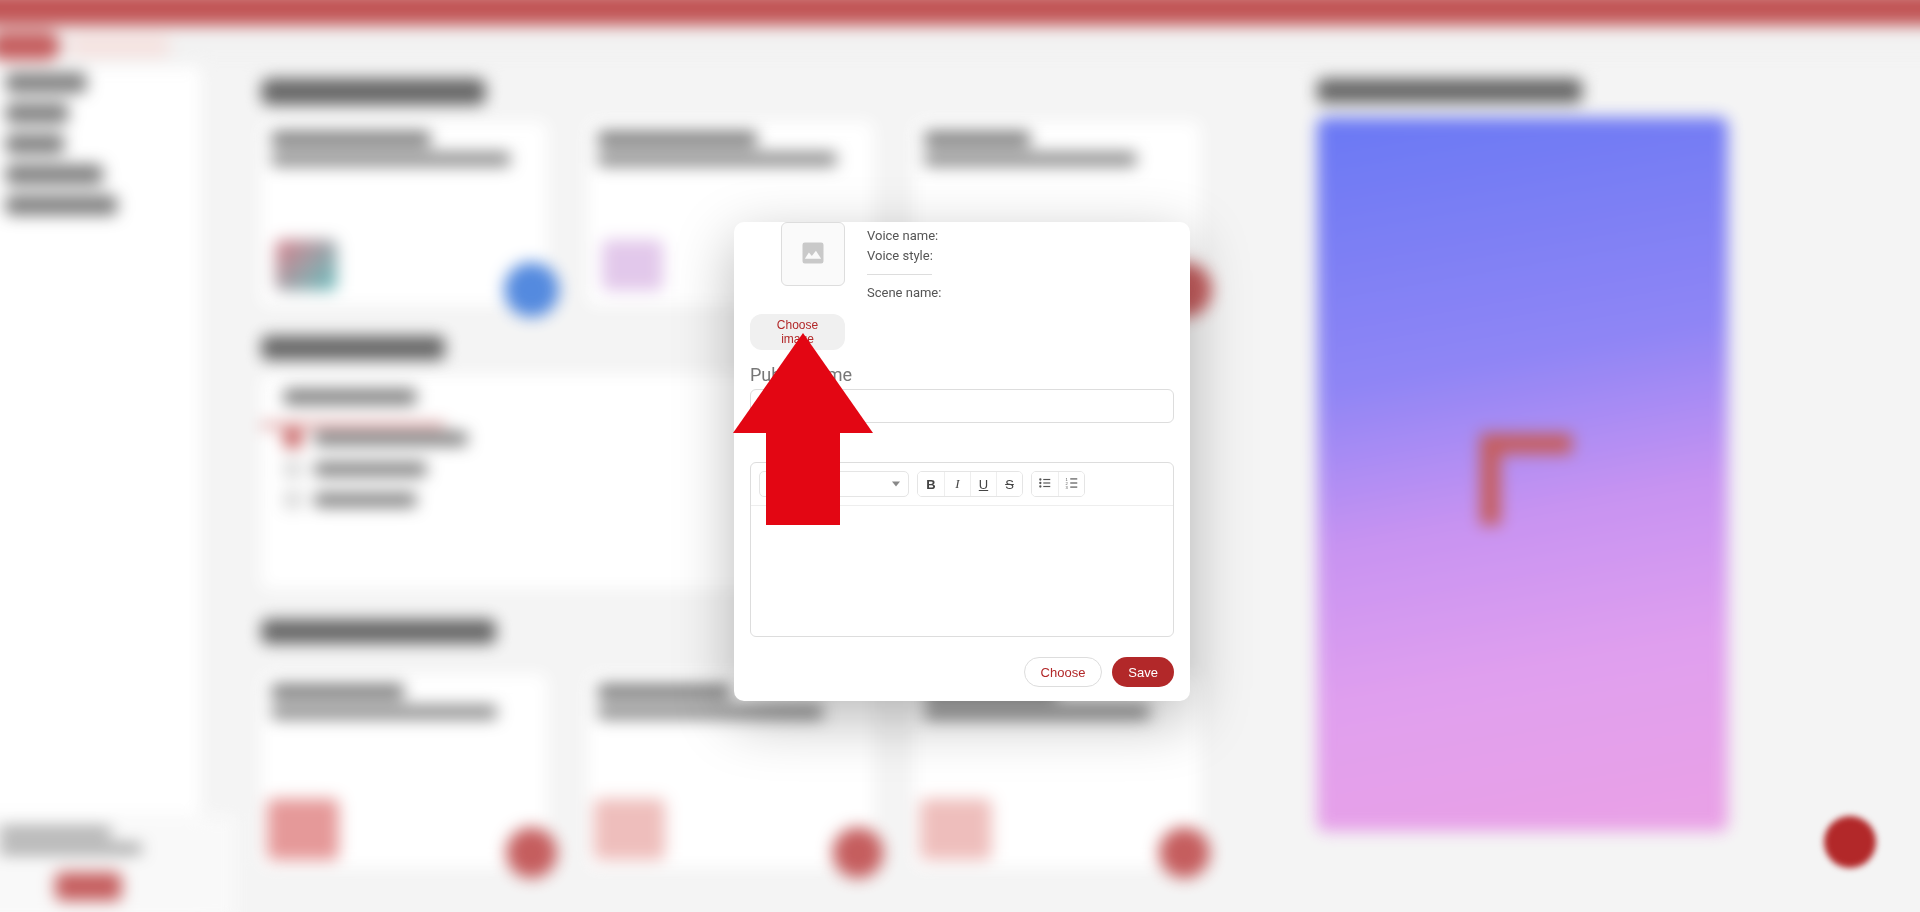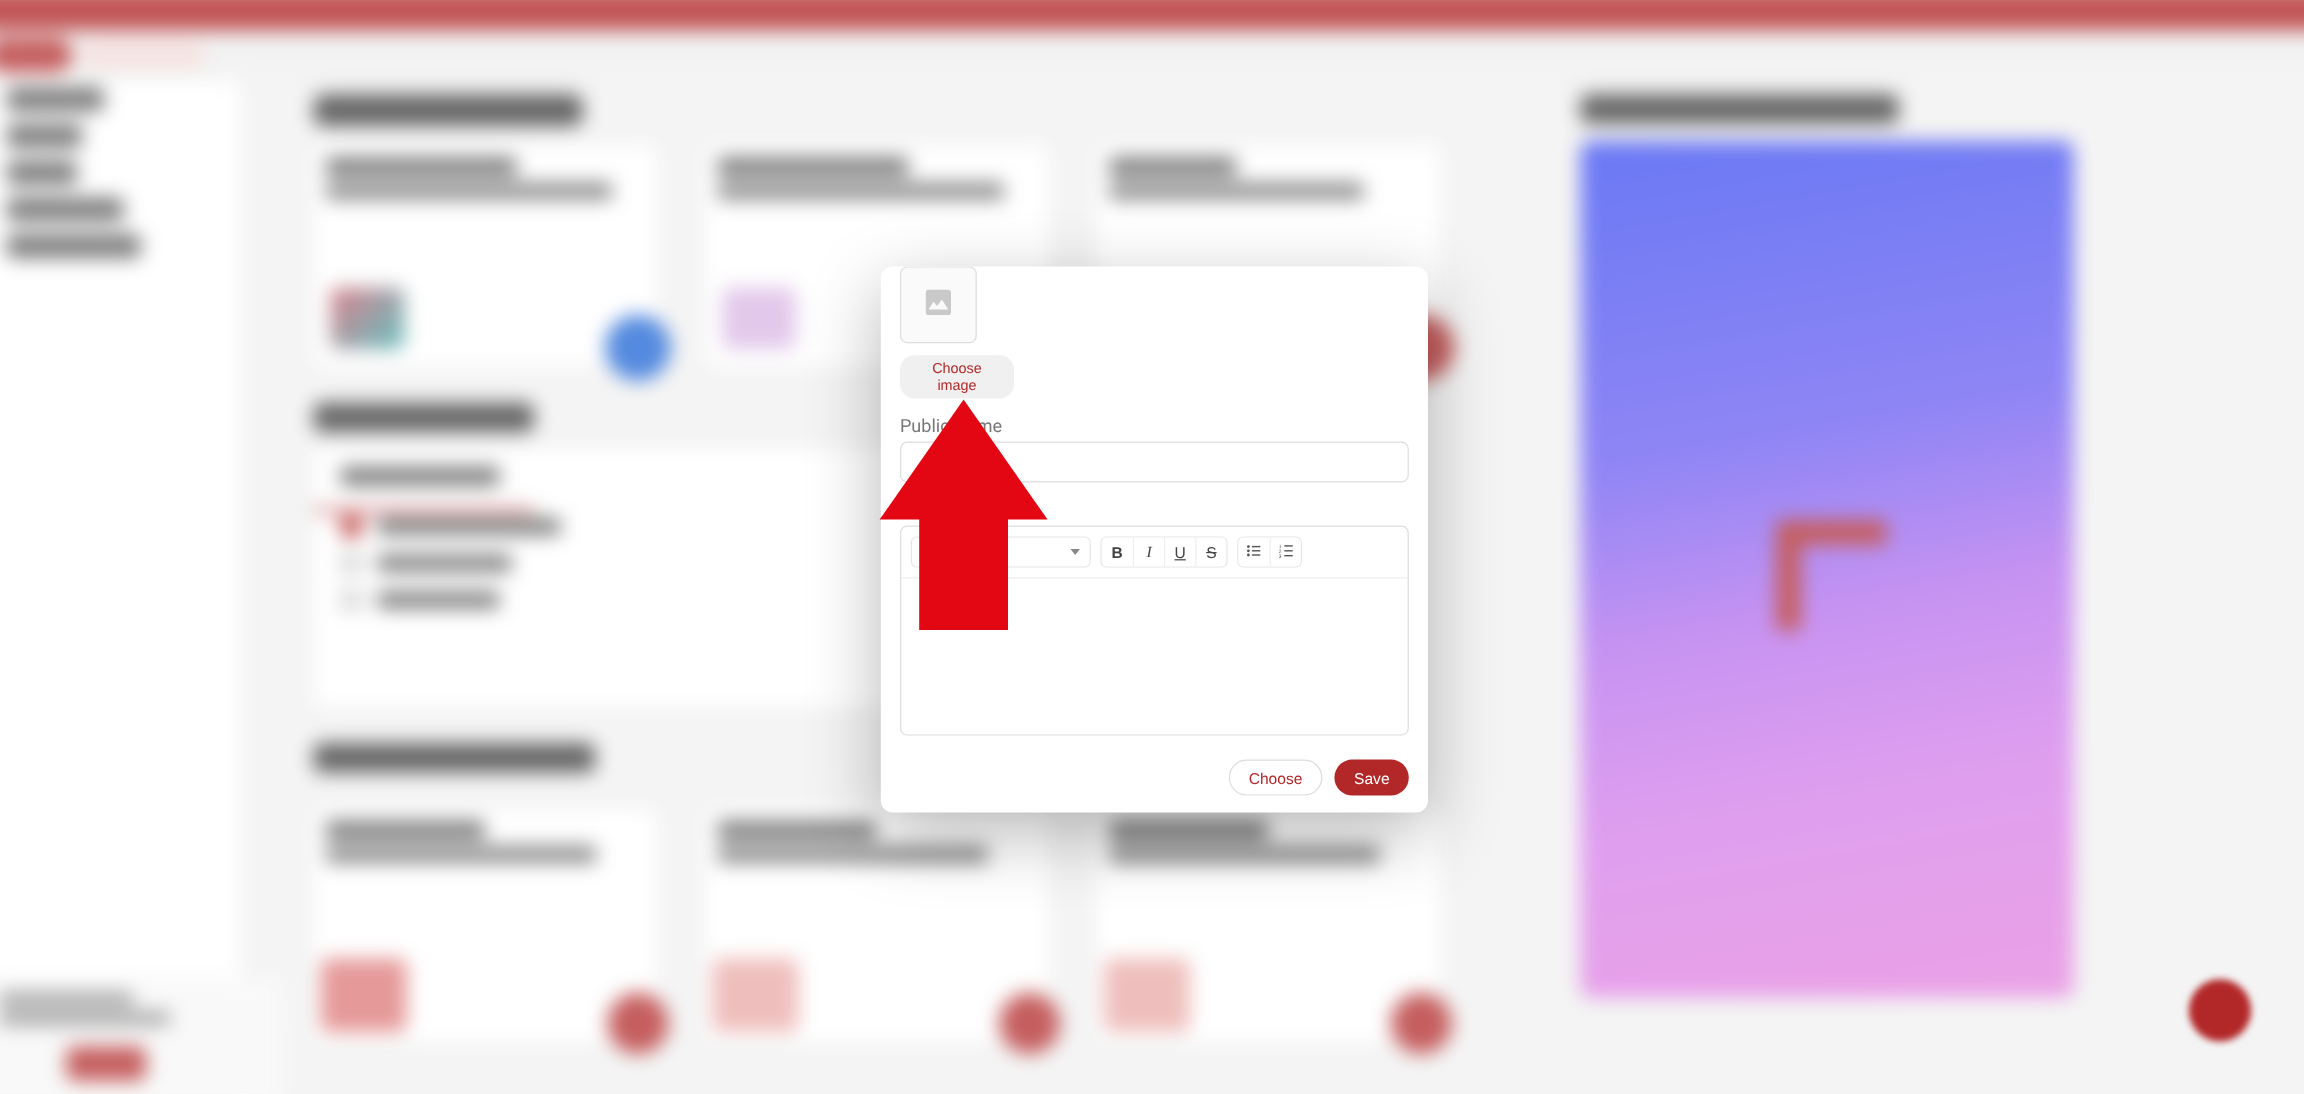--- a/index.html
+++ b/index.html
@@ -162,36 +162,36 @@
   }
   .modal-close{
     margin-left:auto;
     width:20px; height:20px;
     display:flex; align-items:center; justify-content:center;
     cursor:pointer; font-size:16px; color:#555;
   }
   .modal-body{ padding:0 16px 10px 16px; }
 
   .top-row{ display:flex; gap:22px; }
-  .img-col{ display:flex; flex-direction:column; align-items:flex-start; width:95px; }
+  .img-col{ display:flex; flex-direction:column; align-items:flex-end; width:95px;gap:18px; }
   .img-placeholder{
     width:62px; height:62px; border:1px solid #ddd; border-radius:6px;
     display:flex; align-items:center; justify-content:center; color:#bbb;
     background:#fafafa;
   }
   .img-placeholder svg{ width:28px; height:28px; fill:#c9c9c9; }
   .choose-image{
     margin-top:10px; background:#f0f0f0; color:#b22829;
     border:none; padding:4px 12px; border-radius:12px;
     font-size:12px; cursor:pointer; font-weight:500;
   }
   .meta-col{ flex:1; padding-top:4px; color:#555; line-height:1.55;}
   .meta-col hr{ border:none; border-top:1px solid #ddd; margin:8px 0; width:65px; }
 
-  .field-label{ color:#777; font-size:15px; margin:14px 0 4px 0; display:block; }
+  .field-label{ color:#777; font-size:18px; margin:14px 0 4px 0; display:block; }
   .text-input{
     width:100%; height:34px; border:1px solid #ddd; border-radius:6px;
     padding:0 10px; font-size:13px; box-sizing:border-box;
   }
 
   .editor{
     border:1px solid #ddd; border-radius:6px; margin-top:4px;
   }
   .toolbar{
     display:flex; gap:8px; padding:8px 8px; border-bottom:1px solid #eee;
@@ -362,20 +362,26 @@
       <div class="img-col">
         <div class="img-placeholder">
           <span>
             <svg viewBox="0 0 24 24">
                 <path d="M21 19V5a2 2 0 0 0-2-2H5a2 2 0 0 0-2 2v14a2 2 0 0 0 2 2h14a2 2 0 0 0 2-2zM8.5 11.5l2.5 3 3.5-4.5L19 17H5l3.5-5.5z"></path>
               </svg>
           </span>
         </div>
         <button class="choose-image">Choose image</button>
       </div>
+      <div class="meta-col">
+        <div>Voice name:</div>
+        <div>Voice style:</div>
+        <hr>
+        <div>Scene name:</div>
+      </div>
     </div>
 
     <label class="field-label">Public Name</label>
     <input class="text-input" type="text" value="" style="">
 
     <label class="field-label" style="visibility:hidden">About</label>
     <div class="editor">
       <div class="toolbar">
         <div class="tb-group select"></div>
         <div class="tb-group">

